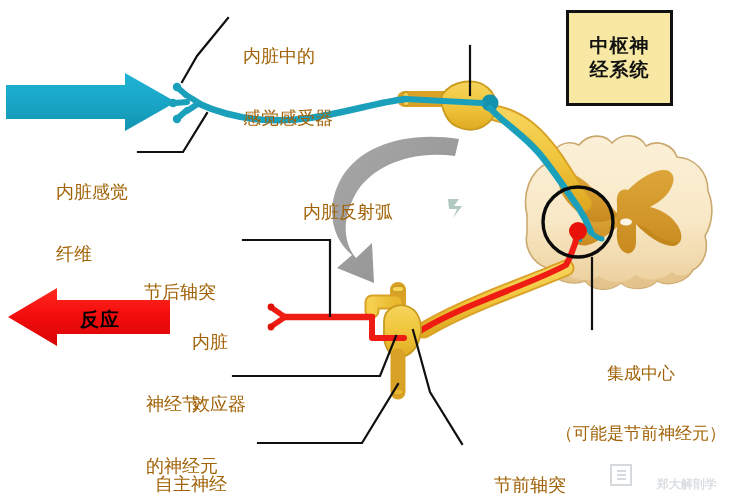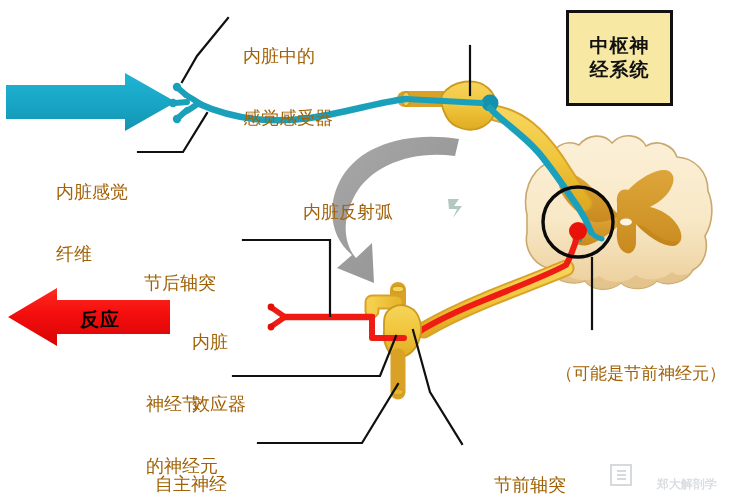--- a/index.html
+++ b/index.html
@@ -326,21 +326,21 @@
 
   <div class="lbl sz18" style="left:56px;top:140px;">
     <div>内脏感觉</div>
     <div>纤维</div>
   </div>
 
   <div class="lbl sz18" style="left:303px;top:160px;">
     <div>内脏反射弧</div>
   </div>
 
-  <div class="lbl sz18" style="left:144px;top:231px;">
+  <div class="lbl sz18" style="left:144px;top:240px;">
     <div>节后轴突</div>
   </div>
 
   <div class="lbl sz18" style="left:192px;top:290px;">
     <div>内脏</div>
     <div>效应器</div>
   </div>
 
   <div class="lbl sz18" style="left:146px;top:352px;">
     <div>神经节</div>
@@ -349,20 +349,21 @@
 
   <div class="lbl sz18" style="left:155px;top:432px;">
     <div>自主神经</div>
   </div>
 
   <div class="lbl sz18" style="left:494px;top:433px;">
     <div>节前轴突</div>
   </div>
 
   <div class="lbl sz17" style="left:556px;top:325px;text-align:left;">
+    <div style="text-align:center;">集成中心</div>
     <div>（可能是节前神经元）</div>
   </div>
 
 
   <svg class="layer" viewBox="0 0 733 500" xmlns="http://www.w3.org/2000/svg" style="pointer-events:none;">
     <path d="M448,199 l11,0 l-5,7 l8,0 l-9,12 l4,-9 l-8,0 z" fill="#9dbcb0" opacity=".8"></path>
   </svg>
 
   <div class="wm-logo" style="left:610px;top:464px;">
     <i></i>

